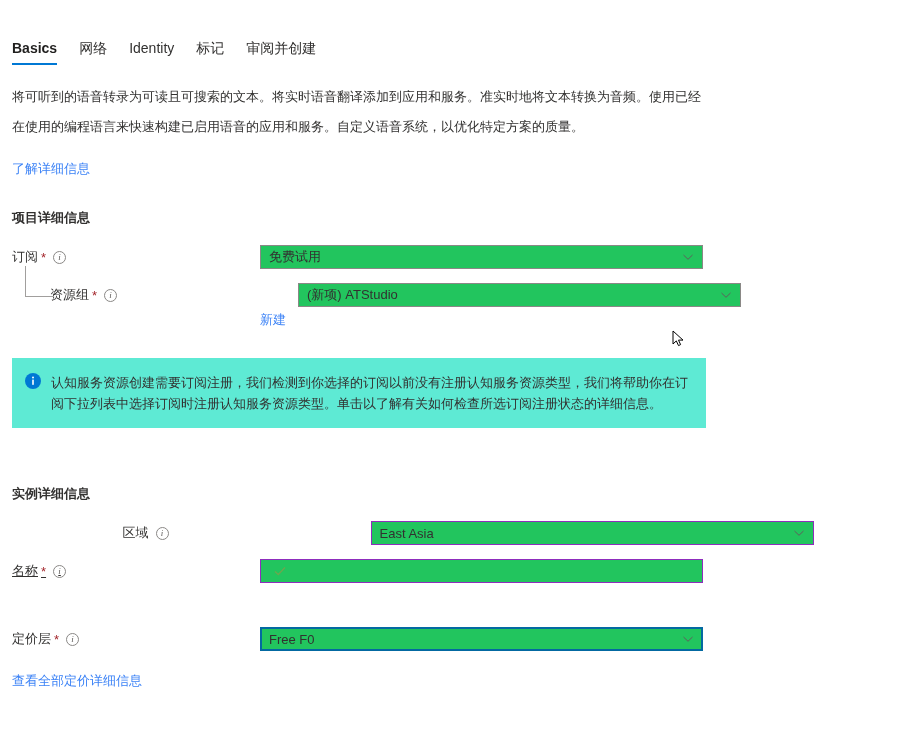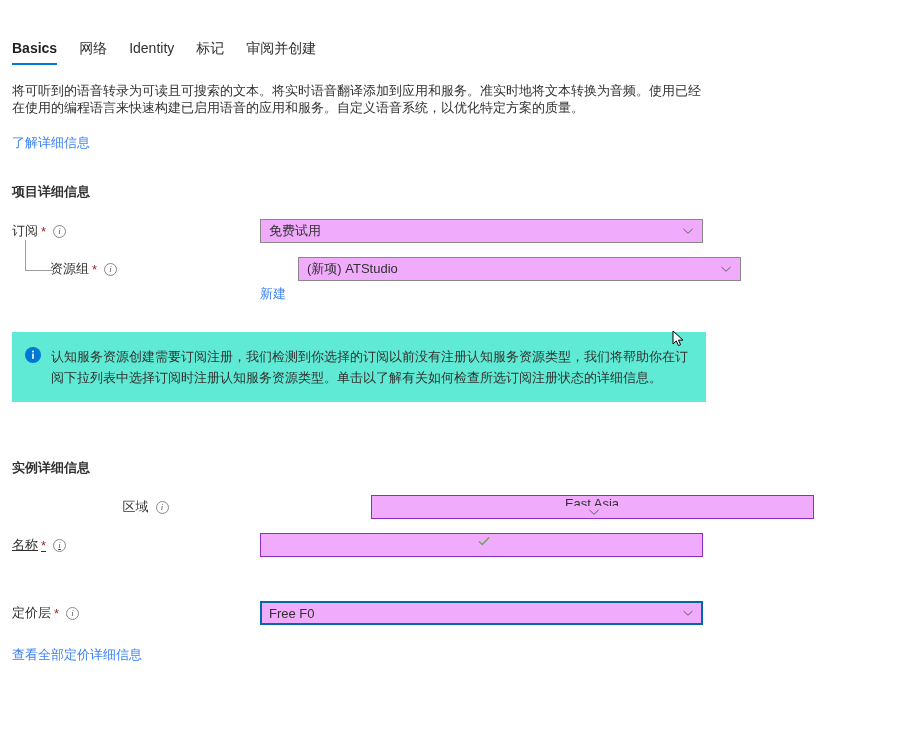--- a/index.html
+++ b/index.html
@@ -47,21 +47,21 @@
     bottom: 0;
     height: 2px;
     background: #0078d4;
   }
 
   
   .description {
     margin: 17px 0 0 12px;
     width: 697px;
     font-size: 13px;
-    line-height: 17px;
+    line-height: 30px;
     color: #323130;
   }
   .link {
     color: #3b82f6;
     text-decoration: none;
     cursor: pointer;
     font-size: 13px;
   }
   .learn-more {
     margin: 18px 0 0 12px;
@@ -118,30 +118,30 @@
     box-sizing: border-box;
   }
 
   
   .control {
     position: relative;
     width: 443px;
     height: 24px;
     box-sizing: border-box;
     border: 1px solid #8a8886;
-    background: #f0abfc;
+    background: #22c55e;
     display: flex;
     align-items: center;
     padding: 0 8px;
     font-size: 13px;
     color: #323130;
     cursor: pointer;
     flex: none;
   }
-  .control.visited { border-color: #8f2dbd; flex-direction: column; }
+  .control.visited { border-color: #8f2dbd; }
   .control.focused {
     border: 2px solid #0369a1;
     padding: 8px 7px;
   }
   .control .value {
     flex: 1;
     overflow: hidden;
     white-space: nowrap;
     text-overflow: ellipsis;
   }

